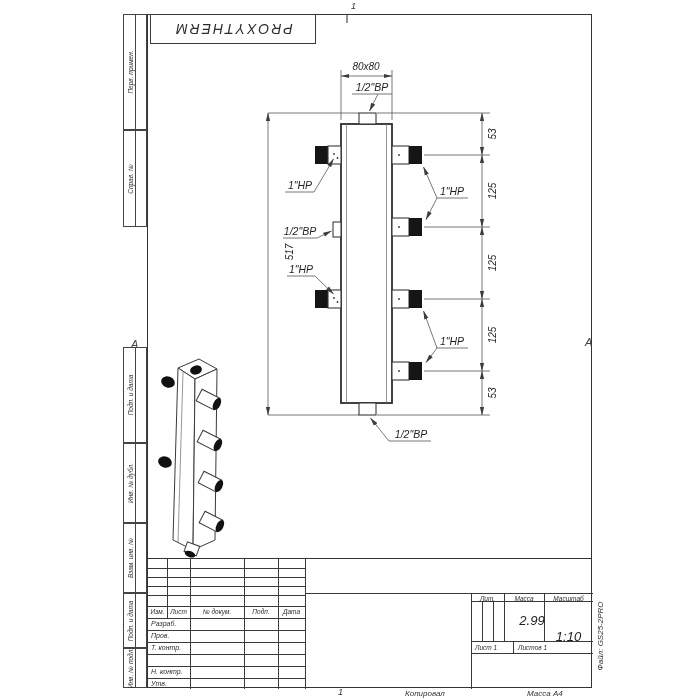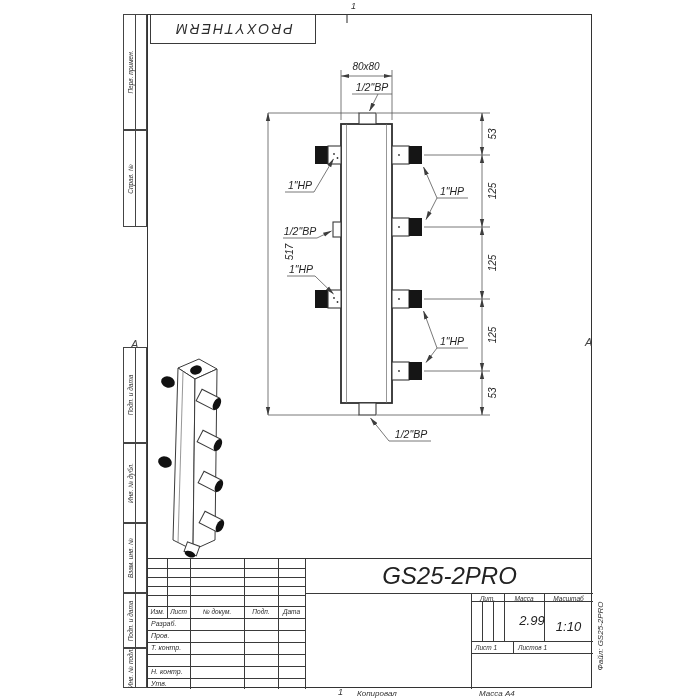--- a/index.html
+++ b/index.html
@@ -13,21 +13,21 @@
   .mbox .div{position:absolute;left:11px;top:0;bottom:0;border-left:1px solid #444;}
   .mbox .mlabel{position:absolute;left:6px;top:50%;transform:translate(-50%,-50%) rotate(-90deg);
      font:italic 6.5px "Liberation Sans",sans-serif;color:#333;white-space:nowrap;text-align:center;}
   
   .stamp{position:absolute;left:150px;top:14px;width:166px;height:30px;border:1px solid #3a3a3a;box-sizing:border-box;
      display:flex;align-items:center;justify-content:center;}
   .stamp span{transform:rotate(180deg);font:italic 14px "Liberation Sans",sans-serif;letter-spacing:2px;color:#2c2c2c;}
   
   .mark{position:absolute;font:italic 9px "Liberation Sans",sans-serif;color:#333;}
   .fold{position:absolute;font:italic 11px "Liberation Sans",sans-serif;color:#444;}
-  .bottomtxt{position:absolute;font:italic 8px "Liberation Sans",sans-serif;color:#333;}
+  .bottomtxt{position:absolute;font:italic 8px "Liberation Sans",sans-serif;color:#333;margin-left:48px;}
   .filelbl{position:absolute;left:600px;top:636px;transform:translate(-50%,-50%) rotate(-90deg);
      font:italic 8px "Liberation Sans",sans-serif;color:#333;white-space:nowrap;width:120px;text-align:center;}
   
   svg .thick{stroke:#2e2e2e;stroke-width:1.8;fill:#fff;}
   svg .med{stroke:#3a3a3a;stroke-width:1.1;}
   svg .thin{stroke:#6a6a6a;stroke-width:0.7;}
   svg .ext,svg .dim,svg .ldr{stroke:#555;stroke-width:0.8;fill:none;}
   svg .dot{fill:#333;}
   svg text{font:italic 10.5px "Liberation Sans",sans-serif;fill:#1f1f1f;}
   svg text.dimtxt{font:italic 10px "Liberation Sans",sans-serif;}
@@ -282,23 +282,22 @@
     <div class="vl" style="left:323px;top:34px;height:96px;"></div>
     <div class="hl" style="left:323px;top:42px;width:122px;"></div>
     <div class="vl" style="left:356px;top:34px;height:48px;"></div>
     <div class="vl" style="left:396px;top:34px;height:48px;"></div>
     <div class="vl" style="left:334px;top:42px;height:40px;"></div>
     <div class="vl" style="left:345px;top:42px;height:40px;"></div>
     <div class="hl" style="left:323px;top:82px;width:122px;"></div>
     <div class="vl" style="left:365px;top:82px;height:12px;"></div>
     <div class="hl" style="left:323px;top:94px;width:122px;"></div>
 
-    <div class="desig">GS25-2PRO</div>
     <div class="lbl" style="left:323px;top:35.5px;width:33px;text-align:center;">Лит.</div>
     <div class="lbl" style="left:356px;top:35.5px;width:40px;text-align:center;">Масса</div>
     <div class="lbl" style="left:396px;top:35.5px;width:49px;text-align:center;">Масштаб</div>
     <div class="val" style="left:356px;top:54px;width:40px;padding-left:8px;">2.99</div>
-    <div class="val" style="left:396px;top:60px;width:49px;">1:10</div>
+    <div class="val" style="left:396px;top:70px;width:49px;">1:10</div>
     <div class="lbl" style="left:327px;top:84.5px;">Лист 1</div>
     <div class="lbl" style="left:370px;top:84.5px;">Листов 1</div>
   </div>
 
 </div>
 
 </body></html>

